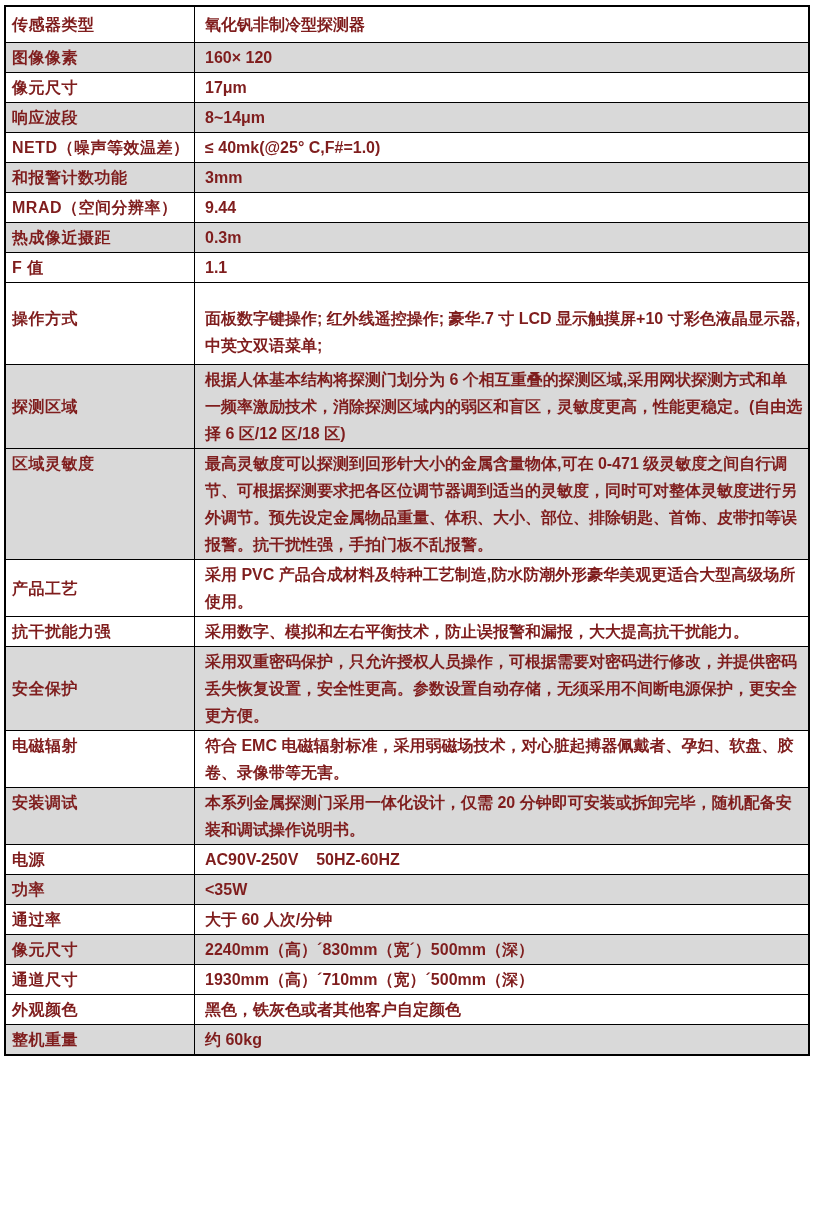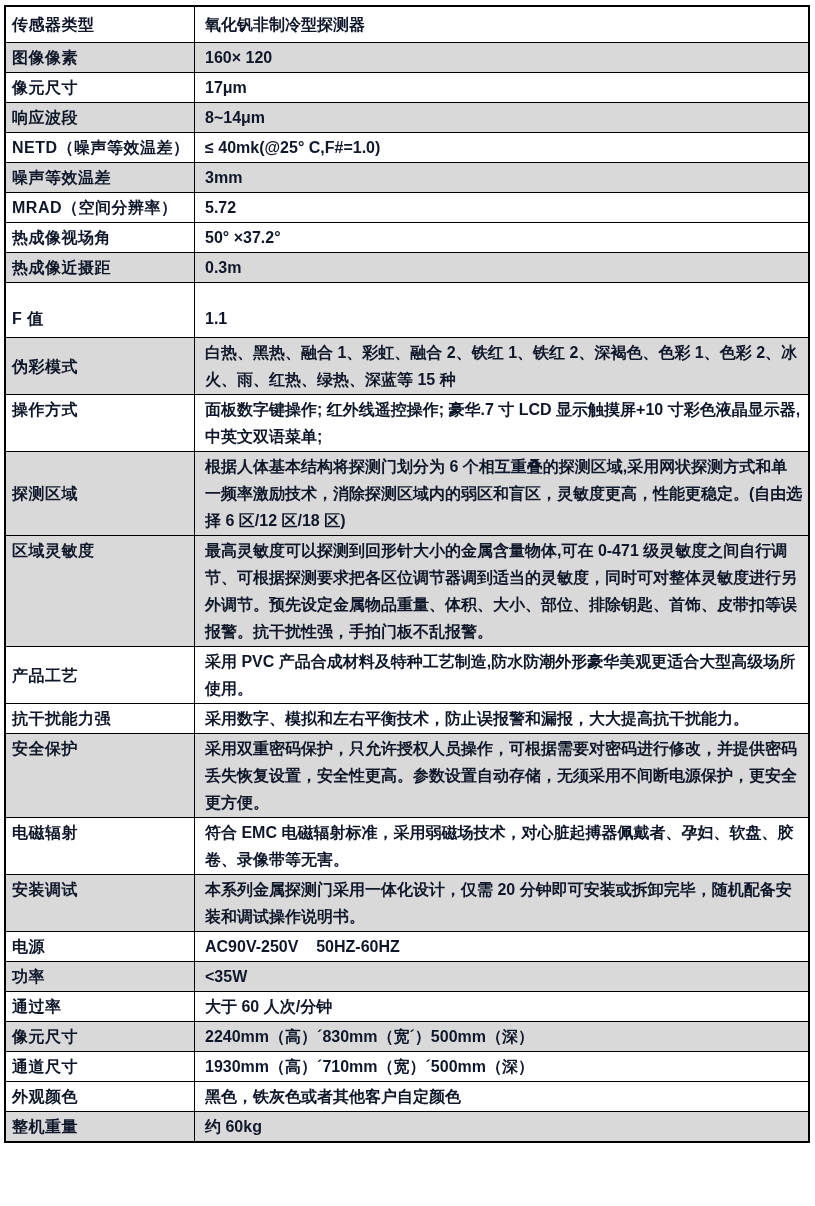--- a/index.html
+++ b/index.html
@@ -14,21 +14,21 @@
     width:806px;
     margin:5px 4px 0 4px;
     border:2px solid #000;
   }
   td{
     border:1px solid #000;
     font-size:16px;
     font-weight:700;
     line-height:27px;
     vertical-align:top;
-    color:#0f172a;
+    color:#7f1d1d;
     overflow:hidden;
   }
   td.label{
     width:179px;
     padding:1px 3px 1px 6px;
     letter-spacing:0.5px;
   }
   td.value{
     padding:1px 5px 1px 10px;
     white-space:pre-wrap;
@@ -61,42 +61,34 @@
       </tr>
       <tr class="shaded">
         <td class="label">响应波段</td>
         <td class="value">8~14μm</td>
       </tr>
       <tr>
         <td class="label">NETD（噪声等效温差）</td>
         <td class="value">≤ 40mk(@25° C,F#=1.0)</td>
       </tr>
       <tr class="shaded">
-        <td class="label">噪声等效温差</td>
+        <td class="label">和报警计数功能</td>
         <td class="value">3mm</td>
       </tr>
       <tr>
         <td class="label">MRAD（空间分辨率）</td>
-        <td class="value">5.72</td>
-      </tr>
-      <tr>
-        <td class="label">热成像视场角</td>
-        <td class="value">50° ×37.2°</td>
+        <td class="value">9.44</td>
       </tr>
       <tr class="shaded">
         <td class="label">热成像近摄距</td>
         <td class="value">0.3m</td>
       </tr>
       <tr>
         <td class="label">F 值</td>
         <td class="value">1.1</td>
-      </tr>
-      <tr class="shaded">
-        <td class="label">伪彩模式</td>
-        <td class="value">白热、黑热、融合 1、彩虹、融合 2、铁红 1、铁红 2、深褐色、色彩 1、色彩 2、冰火、雨、红热、绿热、深蓝等 15 种</td>
       </tr>
       <tr>
         <td class="label">操作方式</td>
         <td class="value">面板数字键操作; 红外线遥控操作; 豪华.7 寸 LCD 显示触摸屏+10 寸彩色液晶显示器, 中英文双语菜单;</td>
       </tr>
       <tr class="shaded">
         <td class="label">探测区域</td>
         <td class="value">根据人体基本结构将探测门划分为 6 个相互重叠的探测区域,采用网状探测方式和单一频率激励技术，消除探测区域内的弱区和盲区，灵敏度更高，性能更稳定。(自由选择 6 区/12 区/18 区)</td>
       </tr>
       <tr class="shaded">

